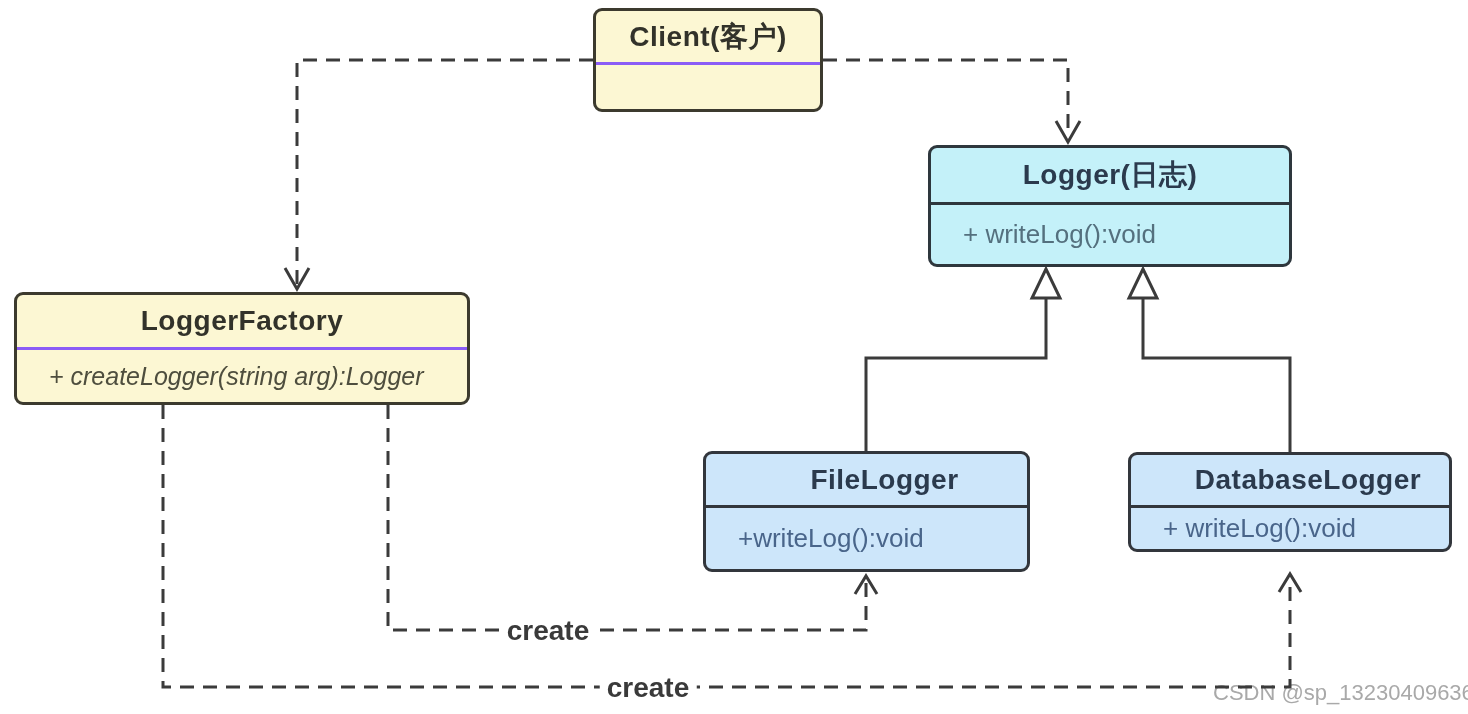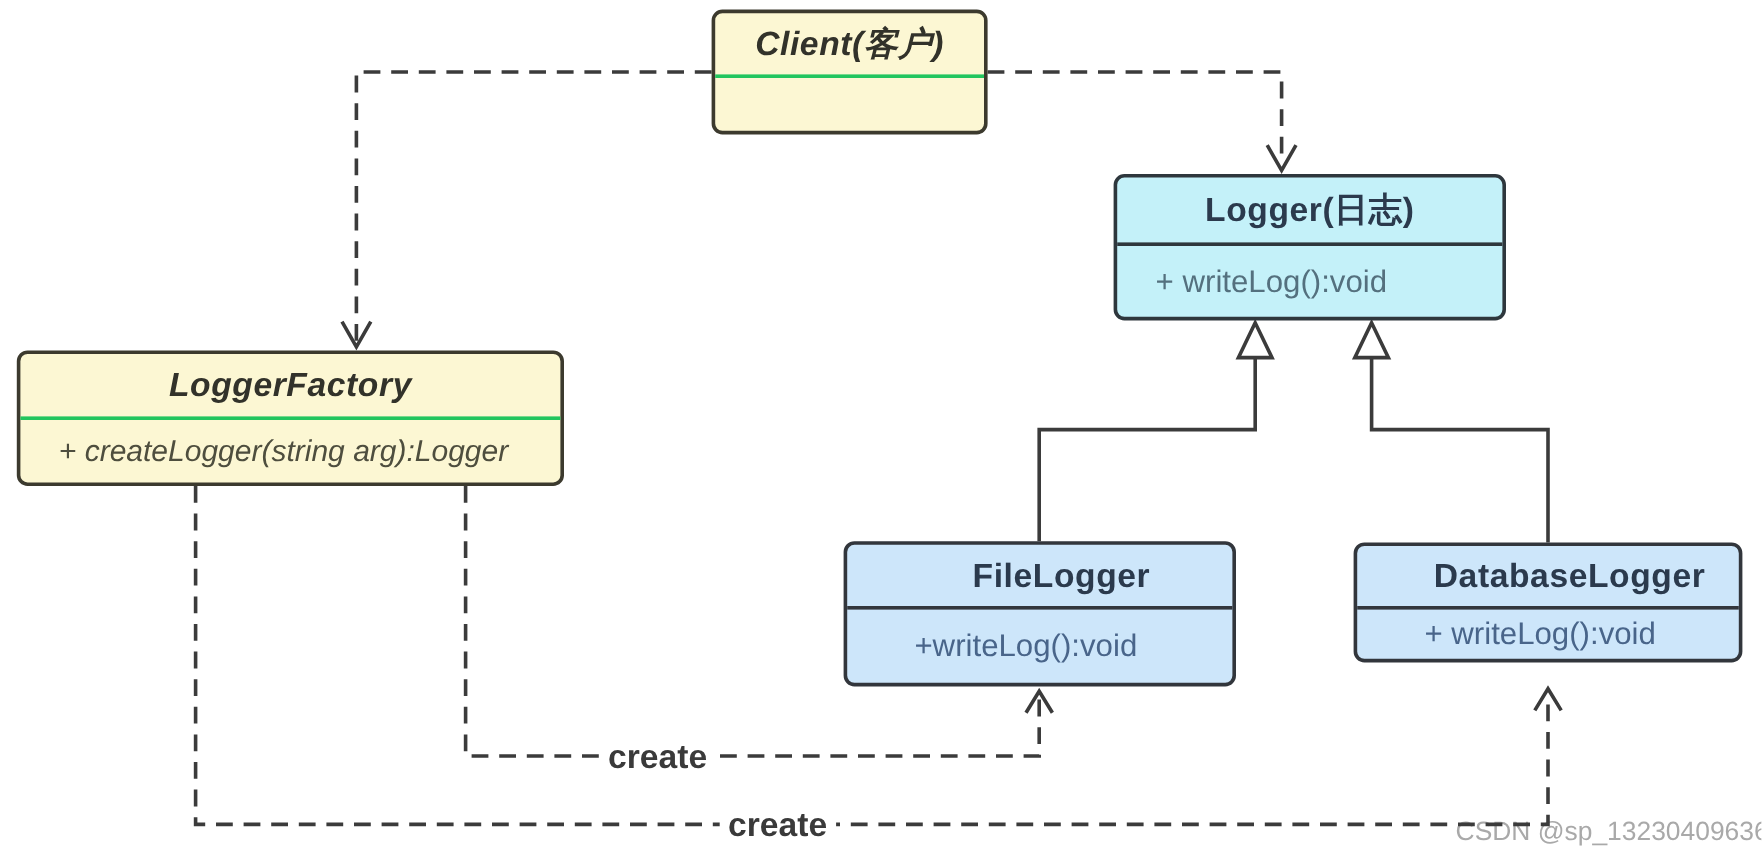--- a/index.html
+++ b/index.html
@@ -45,36 +45,36 @@
     display: flex;
     align-items: center;
     padding-left: 32px;
     font-size: 26px;
   }
   
   .c-yellow {
     background: #fcf7d3;
     border-color: #3c3a2e;
   }
-  .c-yellow .uml-title { color: #32322a; border-bottom: 3px solid #22c55e; font-style: italic; }
+  .c-yellow .uml-title { color: #32322a; border-bottom: 3px solid #8b5cf6; }
   .c-yellow .uml-body  { color: #4e4e3e; }
   
   .c-cyan {
     background: #c4f1f9;
     border-color: #2e373d;
   }
   .c-cyan .uml-title { color: #2b3a4d; border-bottom: 3px solid #2e373d; }
   .c-cyan .uml-body  { color: #54707e; }
   
   .c-blue {
     background: #cde6fa;
     border-color: #32363c;
   }
   .c-blue .uml-title { color: #2b3a4d; border-bottom: 3px solid #32363c; padding-left: 36px; }
-  .c-blue .uml-body  { color: #49658a; margin-left: 24px; }
+  .c-blue .uml-body  { color: #49658a; }
 
   .edge-label {
     position: absolute;
     z-index: 4;
     background: #ffffff;
     color: #3a3a3a;
     font-weight: bold;
     font-size: 28px;
     padding: 0 7px;
     line-height: 1;
@@ -125,21 +125,21 @@
   </svg>
 
   <div class="edge-label" style="left:548px; top:631px;">create</div>
   <div class="edge-label" style="left:648px; top:688px;">create</div>
 
   <div class="uml-class c-yellow" style="left:593px; top:8px; width:230px; height:104px;">
     <div class="uml-title" style="height:54px;">Client(客户)</div>
     <div class="uml-body"></div>
   </div>
 
-  <div class="uml-class c-cyan" style="left:928px; top:145px; width:327px; height:122px;">
+  <div class="uml-class c-cyan" style="left:928px; top:145px; width:364px; height:122px;">
     <div class="uml-title" style="height:57px;">Logger(日志)</div>
     <div class="uml-body">
       <span>+ writeLog():void</span>
     </div>
   </div>
 
   <div class="uml-class c-yellow" style="left:14px; top:292px; width:456px; height:113px;">
     <div class="uml-title" style="height:55px;">LoggerFactory</div>
     <div class="uml-body" style="font-size:25px;font-style:italic;">
       <span>+ createLogger(string arg):Logger</span>

